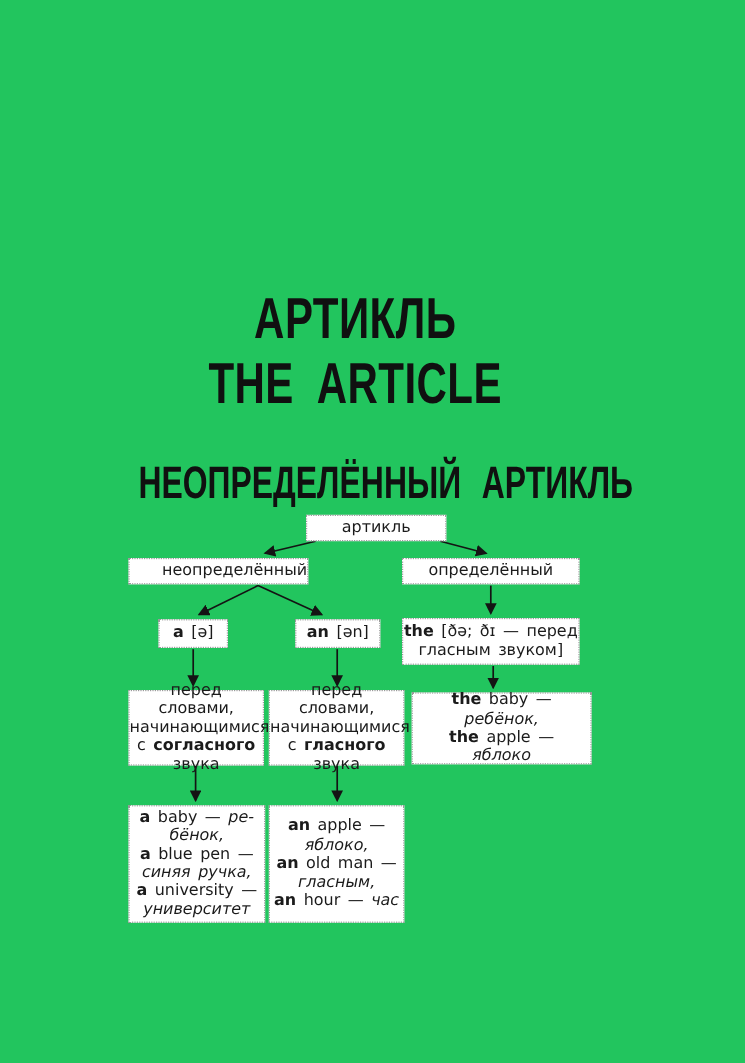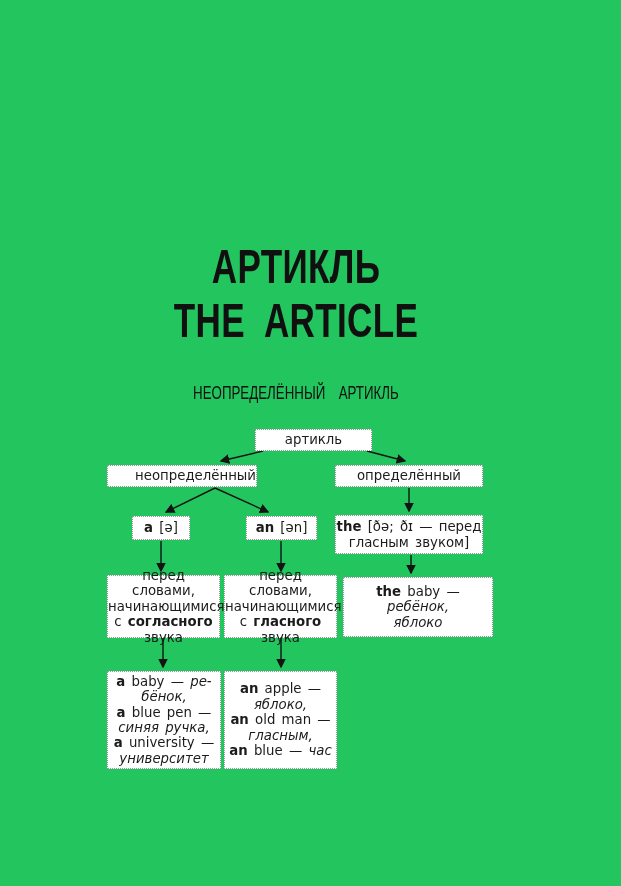--- a/index.html
+++ b/index.html
@@ -15,21 +15,21 @@
     font-weight:bold; color:#101010;
   }
   .title .tline {
     display:block; font-size:48px; line-height:54px; white-space:nowrap;
     transform:scaleX(0.73); transform-origin:50% 50%; word-spacing:14px;
     letter-spacing:0.5px;
   }
   .subtitle {
     position:absolute; top:382px; left:0; width:592px; margin:0;
     text-align:center; font-family:"Liberation Sans", sans-serif;
-    font-weight:normal; font-size:19px; color:#101010;
+    font-weight:bold; font-size:38px; color:#101010;padding-left:25px;
   }
   .subtitle .tline {
     display:inline-block; white-space:nowrap;
     transform:scaleX(0.70); transform-origin:50% 50%; word-spacing:14px;
   }
   
   .box {
     position:absolute; box-sizing:border-box;
     border:1px dotted var(--boxborder, #9a9a9a);
     display:flex; flex-direction:column; align-items:center; justify-content:center;
@@ -119,33 +119,34 @@
   <div class="box" id="rule-vowel">
     <div class="ln"><span>перед словами,</span></div>
     <div class="ln"><span>начинающимися</span></div>
     <div class="ln"><span>с </span><b>гласного</b></div>
     <div class="ln"><span>звука</span></div>
   </div>
 
   <div class="box" id="examples-the">
     <div class="ln"><b>the</b><span> baby —</span></div>
     <div class="ln"><i>ребёнок,</i></div>
+    <div class="ln"><b>the</b><span> apple —</span></div>
     <div class="ln"><i>яблоко</i></div>
   </div>
 
   <div class="box" id="examples-a">
     <div class="ln"><b>a</b><span> baby — </span><i>ре-</i></div>
     <div class="ln"><i>бёнок,</i></div>
     <div class="ln"><b>a</b><span> blue pen —</span></div>
     <div class="ln"><i>синяя ручка,</i></div>
     <div class="ln"><b>a</b><span> university —</span></div>
     <div class="ln"><i>университет</i></div>
   </div>
 
   <div class="box" id="examples-an">
     <div class="ln"><b>an</b><span> apple —</span></div>
     <div class="ln"><i>яблоко,</i></div>
     <div class="ln"><b>an</b><span> old man —</span></div>
     <div class="ln"><i>гласным,</i></div>
-    <div class="ln"><b>an</b><span> blue — </span><i>час</i></div>
+    <div class="ln"><b>an</b><span> hour — </span><i>час</i></div>
   </div>
 
 </div>
 
 </body></html>

